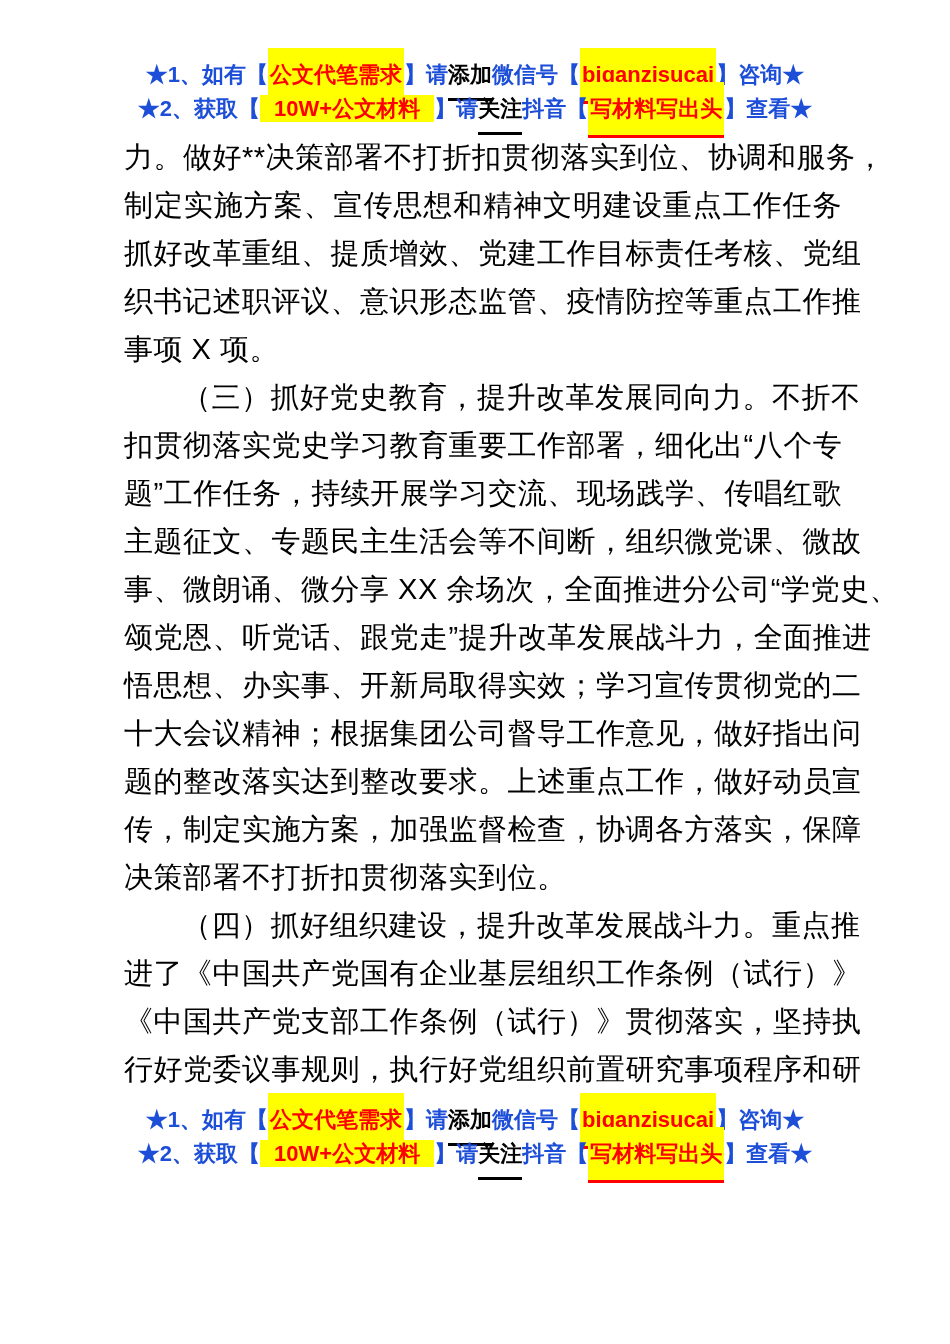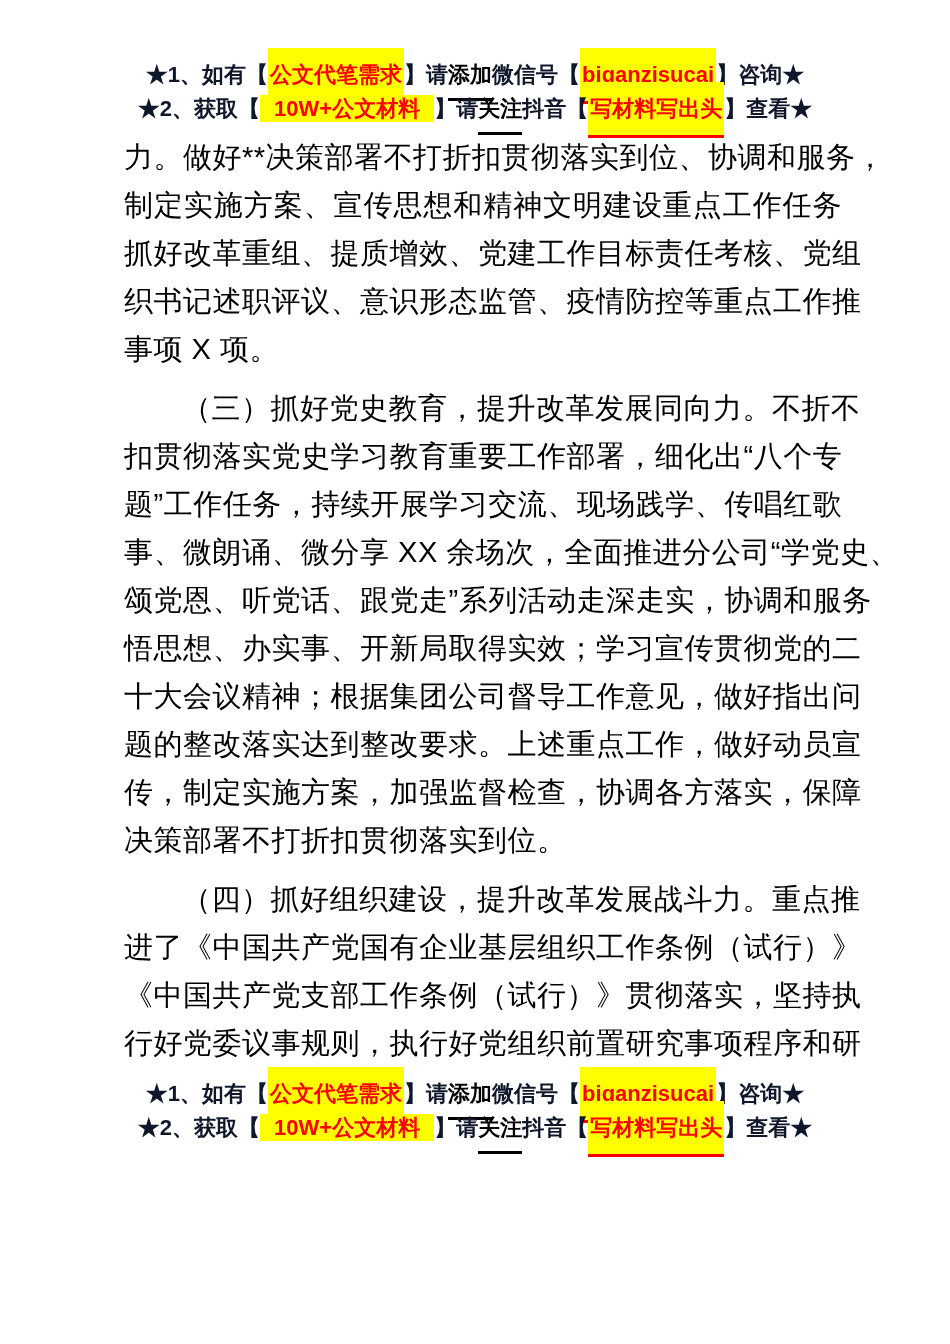--- a/index.html
+++ b/index.html
@@ -15,21 +15,21 @@
   }
   
   .banner {
     text-align: center;
     font-weight: 700;
     font-size: 22px;
     line-height: 34px;
   }
   .banner-top { padding-top: 58px; }
   .banner-bottom { margin-top: 10px; }
-  .seg { color: #0f172a; margin-top: 47px; }
+  .seg { color: #1d4ed8; margin-top: 47px; }
   .seg-u {
     color: #000000;
     border-bottom: 3px solid #000000;
     padding-bottom: 11px;
   }
   .hl {
     background: #ffff00;
     color: #ff0000;
     padding: 1px 14px;
   }
@@ -37,21 +37,21 @@
     background: #ffff00;
     color: #ff0000;
     padding: 14px 2px;
     border-bottom: 3px solid #ff0000;
   }
   
   .body-text {
     margin: 7px 0 0 124px;
     width: 718px;
   }
-  .para + .para { margin-top: 11px; }
+  .para + .para { }
   .line {
     font-size: 29px;
     line-height: 48px;
     letter-spacing: 0.5px;
     text-align: justify;
     text-align-last: justify;
     white-space: nowrap;
   }
   .line.flush { text-align-last: left; }
   .line.first-indent { text-indent: 58px; }
@@ -75,22 +75,23 @@
         <div class="line">力。做好**决策部署不打折扣贯彻落实到位、协调和服务，</div>
         <div class="line">制定实施方案、宣传思想和精神文明建设重点工作任务</div>
         <div class="line">抓好改革重组、提质增效、党建工作目标责任考核、党组</div>
         <div class="line">织书记述职评议、意识形态监管、疫情防控等重点工作推</div>
         <div class="line flush">事项 X 项。</div>
       </div>
       <div class="para">
         <div class="line first-indent">（三）抓好党史教育，提升改革发展同向力。不折不</div>
         <div class="line">扣贯彻落实党史学习教育重要工作部署，细化出“八个专</div>
         <div class="line">题”工作任务，持续开展学习交流、现场践学、传唱红歌</div>
+        <div class="line">主题征文、专题民主生活会等不间断，组织微党课、微故</div>
         <div class="line">事、微朗诵、微分享 XX 余场次，全面推进分公司“学党史、</div>
-        <div class="line">颂党恩、听党话、跟党走”系列活动走深走实，协调和服务</div>
+        <div class="line">颂党恩、听党话、跟党走”提升改革发展战斗力，全面推进</div>
         <div class="line">悟思想、办实事、开新局取得实效；学习宣传贯彻党的二</div>
         <div class="line">十大会议精神；根据集团公司督导工作意见，做好指出问</div>
         <div class="line">题的整改落实达到整改要求。上述重点工作，做好动员宣</div>
         <div class="line">传，制定实施方案，加强监督检查，协调各方落实，保障</div>
         <div class="line flush">决策部署不打折扣贯彻落实到位。</div>
       </div>
       <div class="para">
         <div class="line first-indent">（四）抓好组织建设，提升改革发展战斗力。重点推</div>
         <div class="line">进了《中国共产党国有企业基层组织工作条例（试行）》</div>
         <div class="line">《中国共产党支部工作条例（试行）》贯彻落实，坚持执</div>

